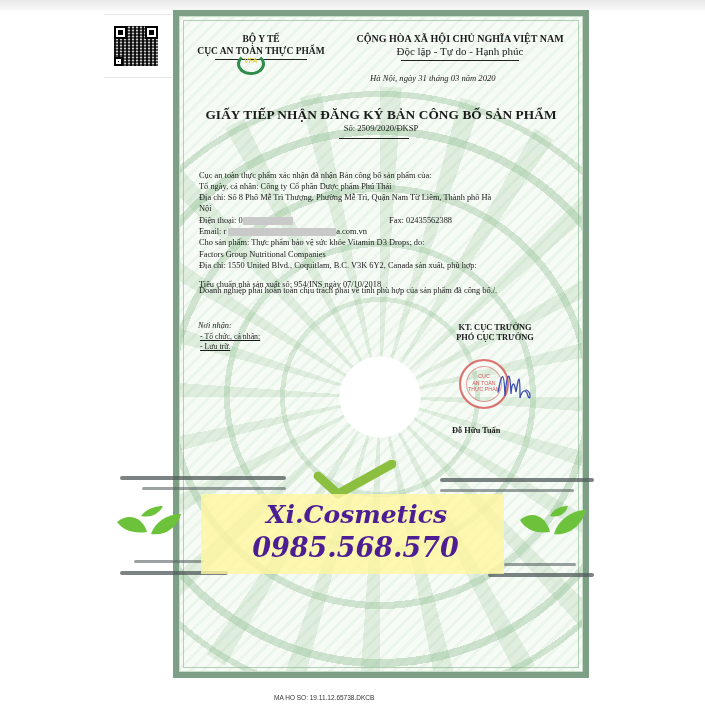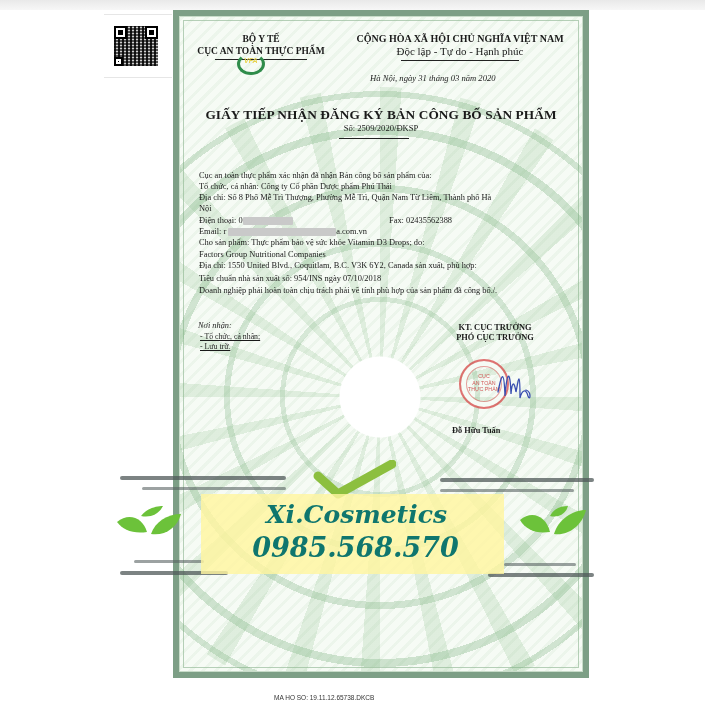--- a/index.html
+++ b/index.html
@@ -74,21 +74,21 @@
     border: 2px solid rgba(215,70,70,.75); box-shadow: inset 0 0 0 5px rgba(246,251,245,1), inset 0 0 0 6px rgba(215,70,70,.5); }
   .stamp-text { position: absolute; left: 0; top: 12px; width: 100%; text-align: center; font-size: 5.3px; line-height: 6.5px; color: rgba(205,60,60,.85); font-family: "Liberation Sans", sans-serif; }
   .signature { position: absolute; left: 316px; top: 345px; width: 40px; height: 44px; }
   .signer { left: 272px; top: 409px; font-size: 8.3px; font-weight: bold; }
 
   
   .wm-line { position: absolute; height: 4px; background: rgba(80,90,90,.75); border-radius: 2px; filter: blur(0.6px); }
   .wm-line.thin { height: 3px; background: rgba(90,100,100,.6); }
   .checkmark { position: absolute; left: 312px; top: 460px; width: 84px; height: 40px; }
   .banner { position: absolute; left: 201px; top: 494px; width: 303px; height: 80px; background: rgba(255,245,160,.82); }
-  .banner-line { position: absolute; left: 0; width: 100%; text-align: center; font-style: italic; font-weight: bold; color: #0f766e;
+  .banner-line { position: absolute; left: 0; width: 100%; text-align: center; font-style: italic; font-weight: bold; color: #4c1d95;
     font-family: "DejaVu Serif", "Liberation Serif", serif; }
   .banner-1 { top: 6px; font-size: 25px; padding-left: 8px; }
   .banner-2 { top: 38px; font-size: 27px; padding-left: 6px; }
   .leaves { position: absolute; width: 70px; height: 36px; }
 
   .footer-code { position: absolute; left: 274px; top: 694px; font-family: "Liberation Sans", sans-serif; font-size: 6.5px; color: #333; }
 </style>
 </head>
 <body>
 
@@ -120,34 +120,34 @@
       <div class="rule"></div>
     </div>
 
     <div class="abs date">Hà Nội, ngày 31 tháng 03 năm 2020</div>
 
     <div class="abs title">GIẤY TIẾP NHẬN ĐĂNG KÝ BẢN CÔNG BỐ SẢN PHẨM</div>
     <div class="abs number">Số: 2509/2020/ĐKSP</div>
     <div class="abs number-rule"></div>
 
     <div class="abs body-text" style="top:153px">Cục an toàn thực phẩm xác nhận đã nhận Bản công bố sản phẩm của:</div>
-    <div class="abs body-text" style="top:164px">Tổ chức, cá nhân: Công ty Cổ phần Dược phẩm Phú Thái</div>
+    <div class="abs body-text" style="top:164px">Tổ ngày, cá nhân: Công ty Cổ phần Dược phẩm Phú Thái</div>
     <div class="abs body-text" style="top:175px">Địa chỉ: Số 8 Phố Mễ Trì Thượng, Phường Mễ Trì, Quận Nam Từ Liêm, Thành phố Hà</div>
     <div class="abs body-text" style="top:186px">Nội</div>
     <div class="abs body-text" style="top:198px">
       <span>Điện thoại: </span><span>0</span><span class="redact" style="width:50px"></span>
     </div>
     <div class="abs body-text" style="top:198px; left:209px">Fax: 02435562388</div>
     <div class="abs body-text" style="top:209px">
       <span>Email: </span><span>r</span><span class="redact" style="width:108px; margin-left:2px"></span><span>a.com.vn</span>
     </div>
     <div class="abs body-text" style="top:220px">Cho sản phẩm: Thực phẩm bảo vệ sức khỏe Vitamin D3 Drops; do:</div>
     <div class="abs body-text" style="top:232px">Factors Group Nutritional Companies</div>
     <div class="abs body-text" style="top:243px">Địa chỉ: 1550 United Blvd., Coquitlam, B.C. V3K 6Y2, Canada sản xuất, phù hợp:</div>
-    <div class="abs body-text" style="top:256px">Tiêu chuẩn nhà sản xuất số: 954/INS ngày 07/10/2018</div>
+    <div class="abs body-text" style="top:262px">Tiêu chuẩn nhà sản xuất số: 954/INS ngày 07/10/2018</div>
     <div class="abs body-text" style="top:268px">Doanh nghiệp phải hoàn toàn chịu trách phải về tính phù hợp của sản phẩm đã công bố./.</div>
 
     <div class="abs nn-label">Nơi nhận:</div>
     <div class="abs nn-item" style="top:315px">- Tổ chức, cá nhân;</div>
     <div class="abs nn-item" style="top:325px">- Lưu trữ.</div>
 
     <div class="abs sig-title" style="top:306px">KT. CỤC TRƯỞNG</div>
     <div class="abs sig-title" style="top:316px">PHÓ CỤC TRƯỞNG</div>
     <div class="stamp">
       <div class="stamp-text">

